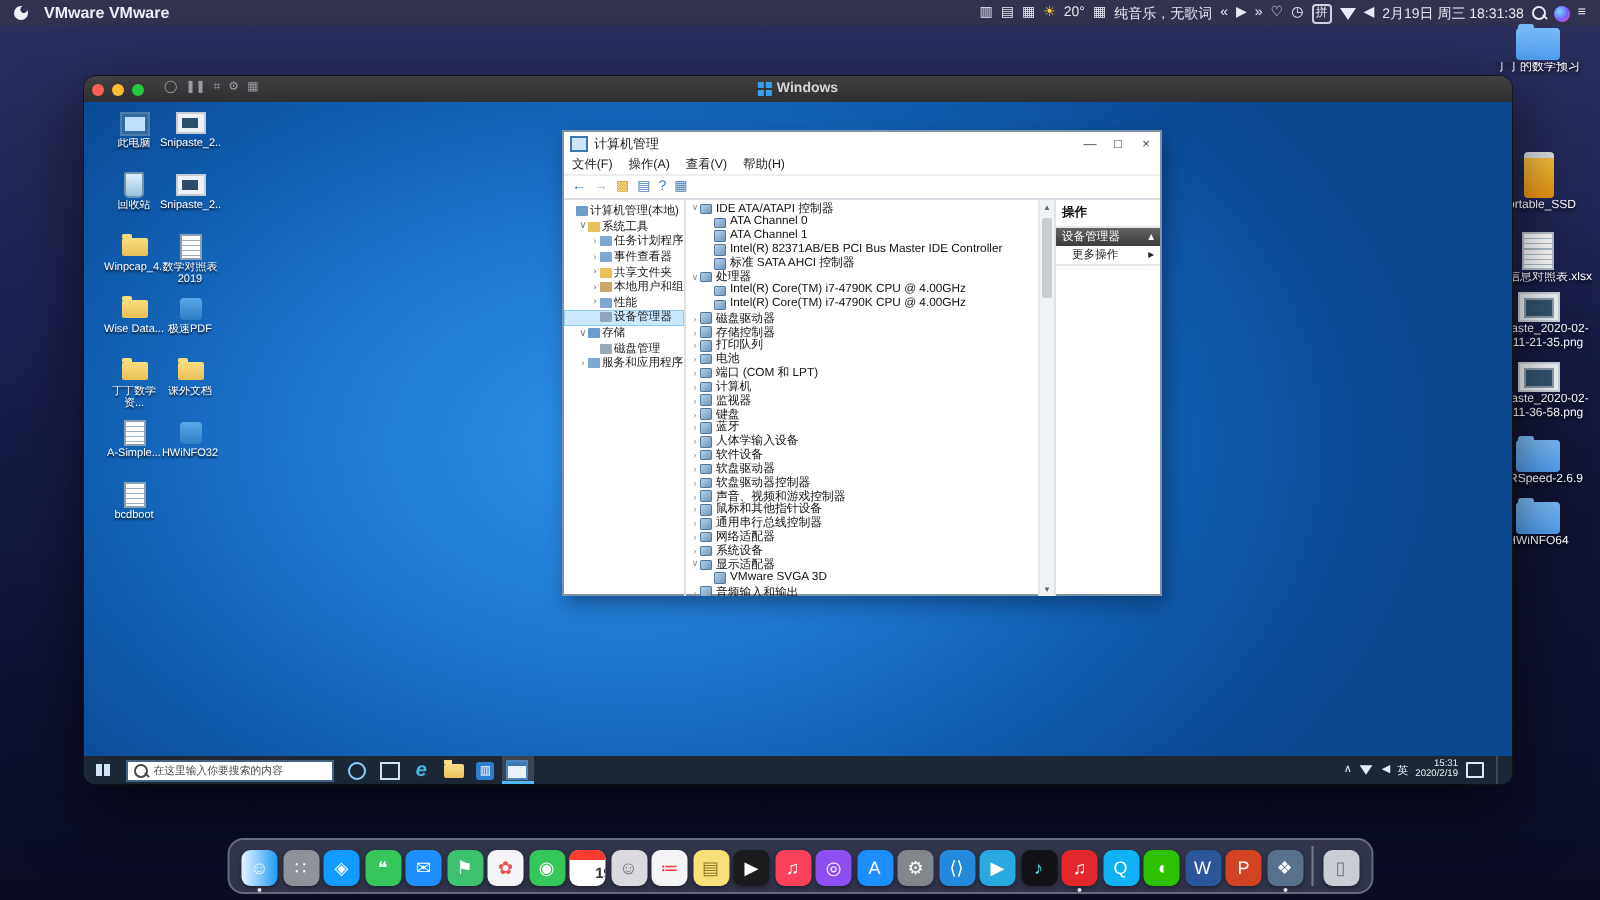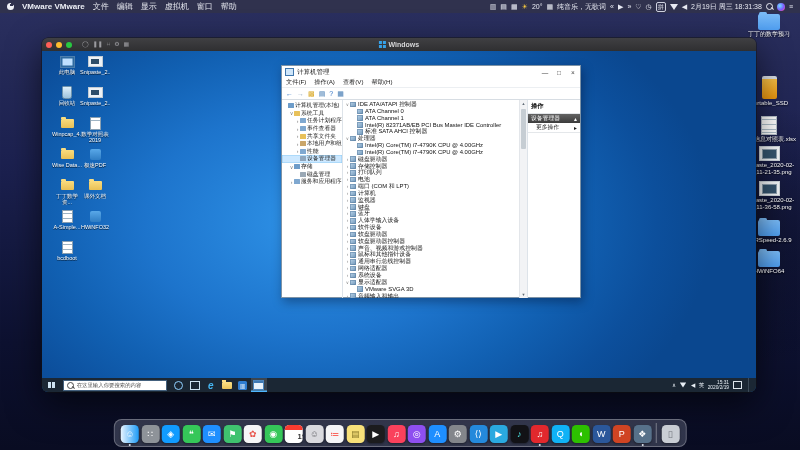--- a/index.html
+++ b/index.html
@@ -127,28 +127,20 @@
   .dk-sep{width:1px;height:20px;background:rgba(255,255,255,.35);margin:0 2px;}
 </style>
 </head>
 <body>
 
 <div id="screen">
 
   <div id="menubar">
     <span class="apple"></span>
     <span class="mb-app">VMware VMware</span>
-    <span id="mb-menus" style="display:flex;gap:8px;">
-        <span class="mb-menu">文件</span>
-        <span class="mb-menu">编辑</span>
-        <span class="mb-menu">显示</span>
-        <span class="mb-menu">虚拟机</span>
-        <span class="mb-menu">窗口</span>
-        <span class="mb-menu">帮助</span>
-      </span>
     <span id="mb-right">
         <span class="glyph">▥</span>
         <span class="glyph">▤</span>
         <span class="glyph">▦</span>
         <span class="glyph" style="color: rgb(255, 207, 62);">☀</span>
         <span>20°</span>
         <span class="glyph">▦</span>
         <span>纯音乐，无歌词</span>
         <span class="glyph">«</span>
         <span class="glyph">▶</span>

